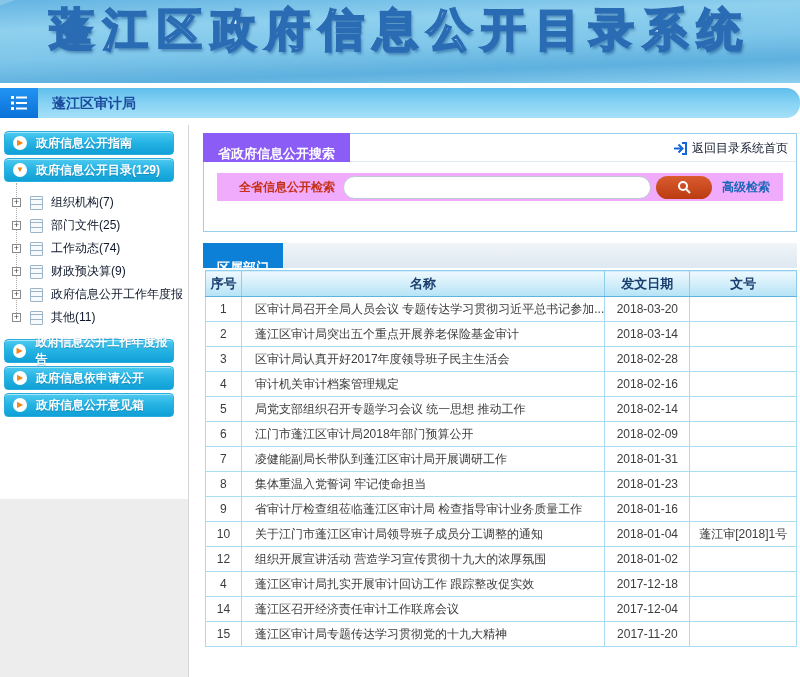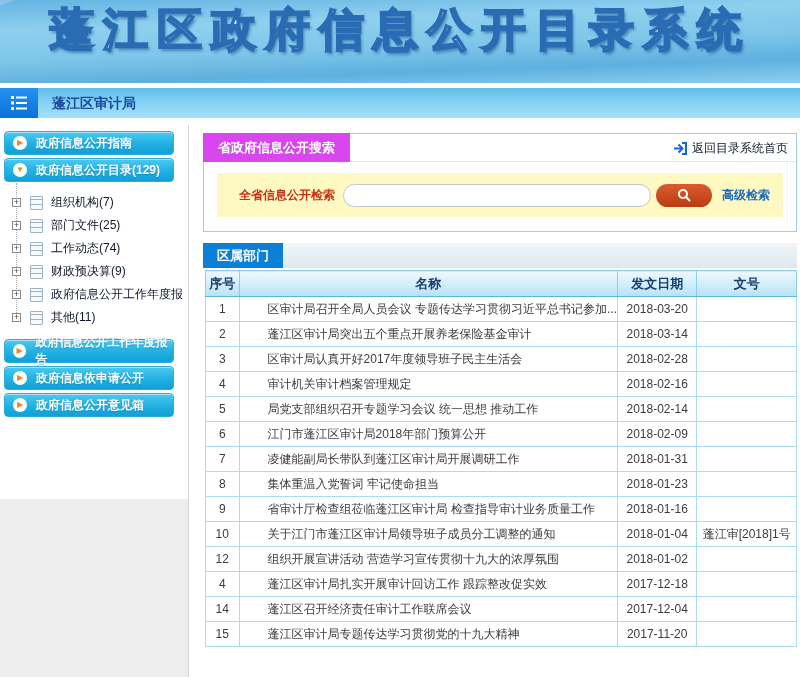--- a/index.html
+++ b/index.html
@@ -13,21 +13,21 @@
   .banner::before{ content:""; position:absolute; left:-120px; top:-70px; width:700px; height:190px;
     border-radius:50%; border:22px solid rgba(255,255,255,.18); border-color:rgba(255,255,255,.22) transparent transparent transparent; transform:rotate(-6deg); }
   .banner::after{ content:""; position:absolute; right:-180px; bottom:-110px; width:820px; height:220px;
     border-radius:50%; border:26px solid rgba(255,255,255,.14); border-color:transparent transparent rgba(255,255,255,.2) transparent; transform:rotate(-4deg); }
   .banner-title{ position:relative; z-index:2; font-size:45px; font-weight:bold; letter-spacing:9px;
     color:#fff; -webkit-text-stroke:2px #2a6cb4;
     text-shadow:2px 3px 3px rgba(25,80,140,.55), -1px -1px 0 rgba(255,255,255,.35); white-space:nowrap; }
 
   
   .titlebar{ position:absolute; left:0; top:88px; width:800px; height:30px;
-    background:linear-gradient(180deg,#5fbeec 0%,#8ad4f4 55%,#a5e0f8 100%); }
+    background:linear-gradient(180deg,#5fbeec 0%,#8ad4f4 55%,#a5e0f8 100%);border-radius:14px; }
   .titlebar-iconbox{ position:absolute; left:0; top:0; width:38px; height:30px;
     background:linear-gradient(180deg,#2293f2,#0a71d8); display:flex; align-items:center; justify-content:center; }
   .titlebar-dept{ position:absolute; left:52px; top:0; height:30px; line-height:30px;
     font-size:14px; font-weight:bold; color:#1c4c9e; }
 
   
   .sidebar{ position:absolute; left:4px; top:131px; width:172px; }
   .side-btn{ position:relative; width:170px; height:24px; margin-bottom:3px; border-radius:4px;
     border:1px solid #2aaede; background:linear-gradient(180deg,#4ecaf0 0%,#27b4e4 45%,#0fa0d6 100%);
     box-shadow:inset 0 1px 0 rgba(255,255,255,.5); display:flex; align-items:center; cursor:pointer; }
@@ -43,47 +43,47 @@
       repeating-linear-gradient(180deg,#f6fafc 0 2px,#9db4c6 2px 3px,#f6fafc 3px 5px);
     margin:0 8px 0 9px; border-radius:1px; flex:0 0 auto; }
   .tree-item .lbl{ color:#0f172a; font-size:12px; white-space:nowrap; }
   .side-divider{ position:absolute; left:188px; top:125px; width:1px; height:552px; background:#d6d6d6; }
   .left-gray{ position:absolute; left:0; top:499px; width:188px; height:178px; background:#ededee; }
 
   
   .search-panel{ position:absolute; left:203px; top:133px; width:594px; height:99px;
     border:1px solid #9ccfed; background:#fff; }
   .sp-tabrow{ position:relative; height:28px; border-bottom:1px solid #e2eaf0; }
-  .sp-tab{ position:absolute; left:-1px; top:-1px; height:29px; padding:0 15px; background:#d946ef;
+  .sp-tab{ position:absolute; left:-1px; top:-1px; height:29px; padding:6px 15px; background:#8b5cf6;
     color:#fff; font-size:13px; font-weight:bold; line-height:29px; cursor:pointer; }
   .home-link{ position:absolute; right:8px; top:0; height:28px; display:flex; align-items:center; gap:5px;
     color:#0f172a; font-size:12px; cursor:pointer; }
-  .search-strip{ margin:11px 13px 0 13px; height:44px; background:#fef9c3;
+  .search-strip{ margin:11px 13px 0 13px; height:28px; background:#f0abfc;
     display:flex; align-items:center; }
   .search-label{ color:#c52f14; font-weight:bold; font-size:12px; margin:0 8px 0 22px; }
   .search-input{ width:308px; height:23px; border:1px solid #bcc8d2; border-radius:12px;
     padding:0 12px; font-size:12px; outline:none; }
   .search-btn{ width:56px; height:23px; margin-left:5px; border:none; border-radius:12px;
     background:linear-gradient(180deg,#d95b2e,#bc3c12); display:flex; align-items:center; justify-content:center; cursor:pointer; }
   .adv-link{ color:#1a66b8; font-weight:bold; font-size:12px; margin-left:10px; cursor:pointer; }
 
   
   .dept-tabrow{ position:absolute; left:203px; top:243px; width:594px; height:25px;
     background:linear-gradient(180deg,#f0f5f9,#dde8f0); }
-  .dept-tab{ position:absolute; left:0; top:0; height:25px; padding:0 14px; background:#0c7fd6;
+  .dept-tab{ position:absolute; left:0; top:0; height:25px; padding:12px 14px; background:#0c7fd6;
     color:#fff; font-size:13px; font-weight:bold; line-height:25px; cursor:pointer; }
 
   
   .doc-table{ position:absolute; left:205px; top:270px; width:592px; border-collapse:collapse; }
   .doc-table th{ height:26px; background:linear-gradient(180deg,#eef9fe 0%,#cdecf9 60%,#b5e3f6 100%);
     border:1px solid #8fcdec; border-bottom:1px solid #5fb4de; color:#1a3e6e; font-size:13px; font-weight:bold; }
   .doc-table td{ height:25px; border:1px solid #a9dcf3; background:#fff; font-size:12px; color:#3c3c3c; }
   .col-no{ width:37px; } .col-title{ width:357px; } .col-date{ width:88px; } .col-doc{ width:110px; }
   .td-no{ text-align:center; color:#555; }
-  .td-title{ padding-left:28px; text-align:left; cursor:pointer; white-space:nowrap; overflow:hidden; }
+  .td-title{ padding-left:13px; text-align:left; cursor:pointer; white-space:nowrap; overflow:hidden; }
   .td-date{ text-align:center; color:#474747; }
   .td-doc{ text-align:center; color:#474747; }
 </style>
 </head>
 <body>
 
 <div class="banner">
   <div class="banner-title">蓬江区政府信息公开目录系统</div>
 </div>
 

